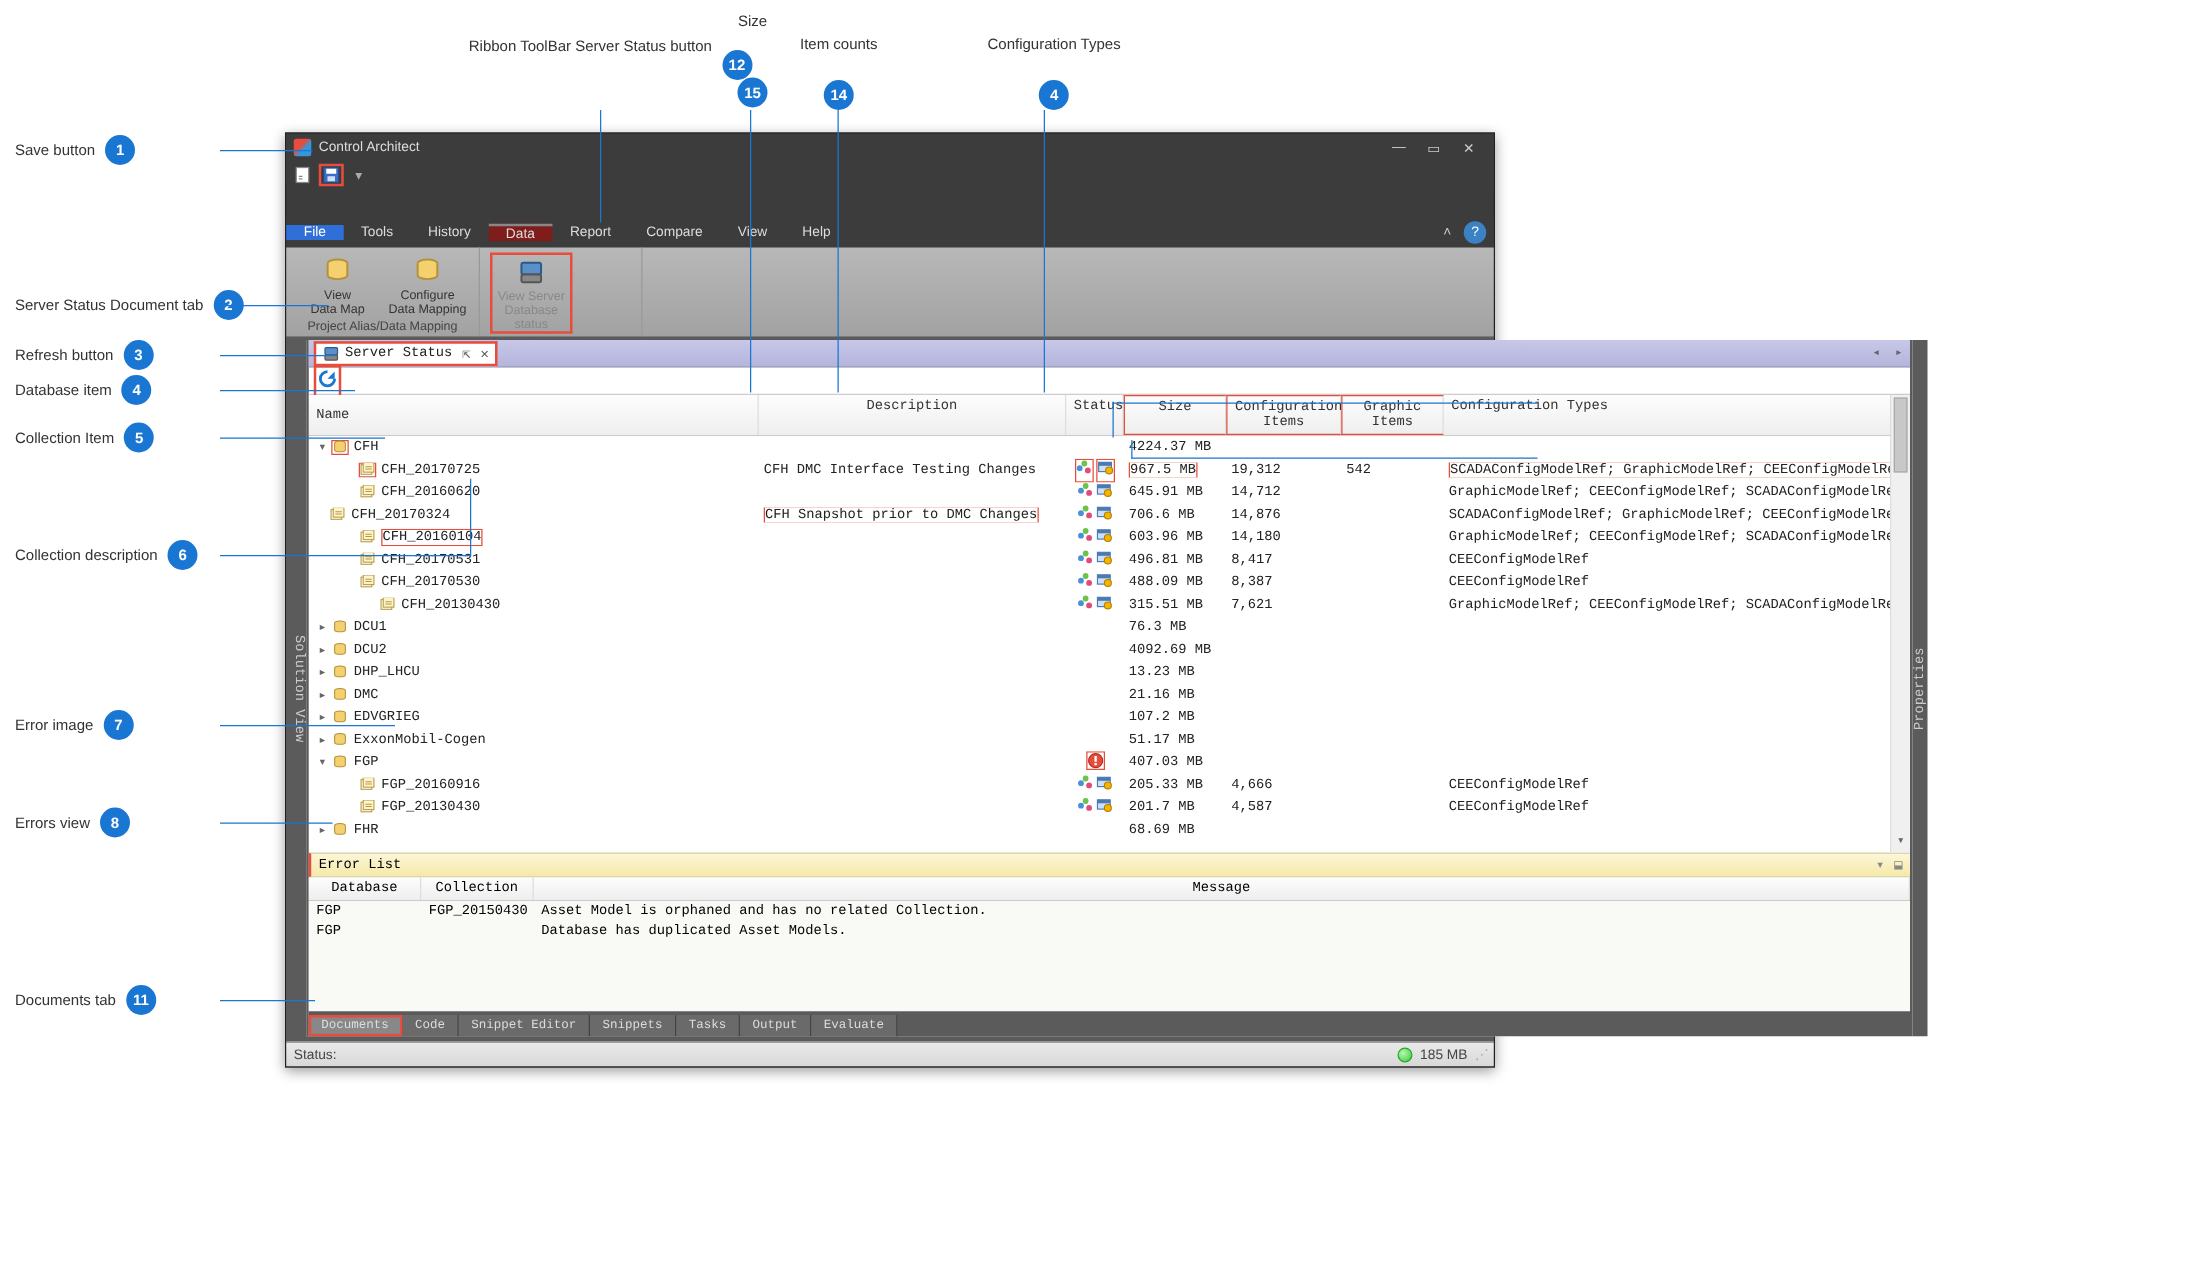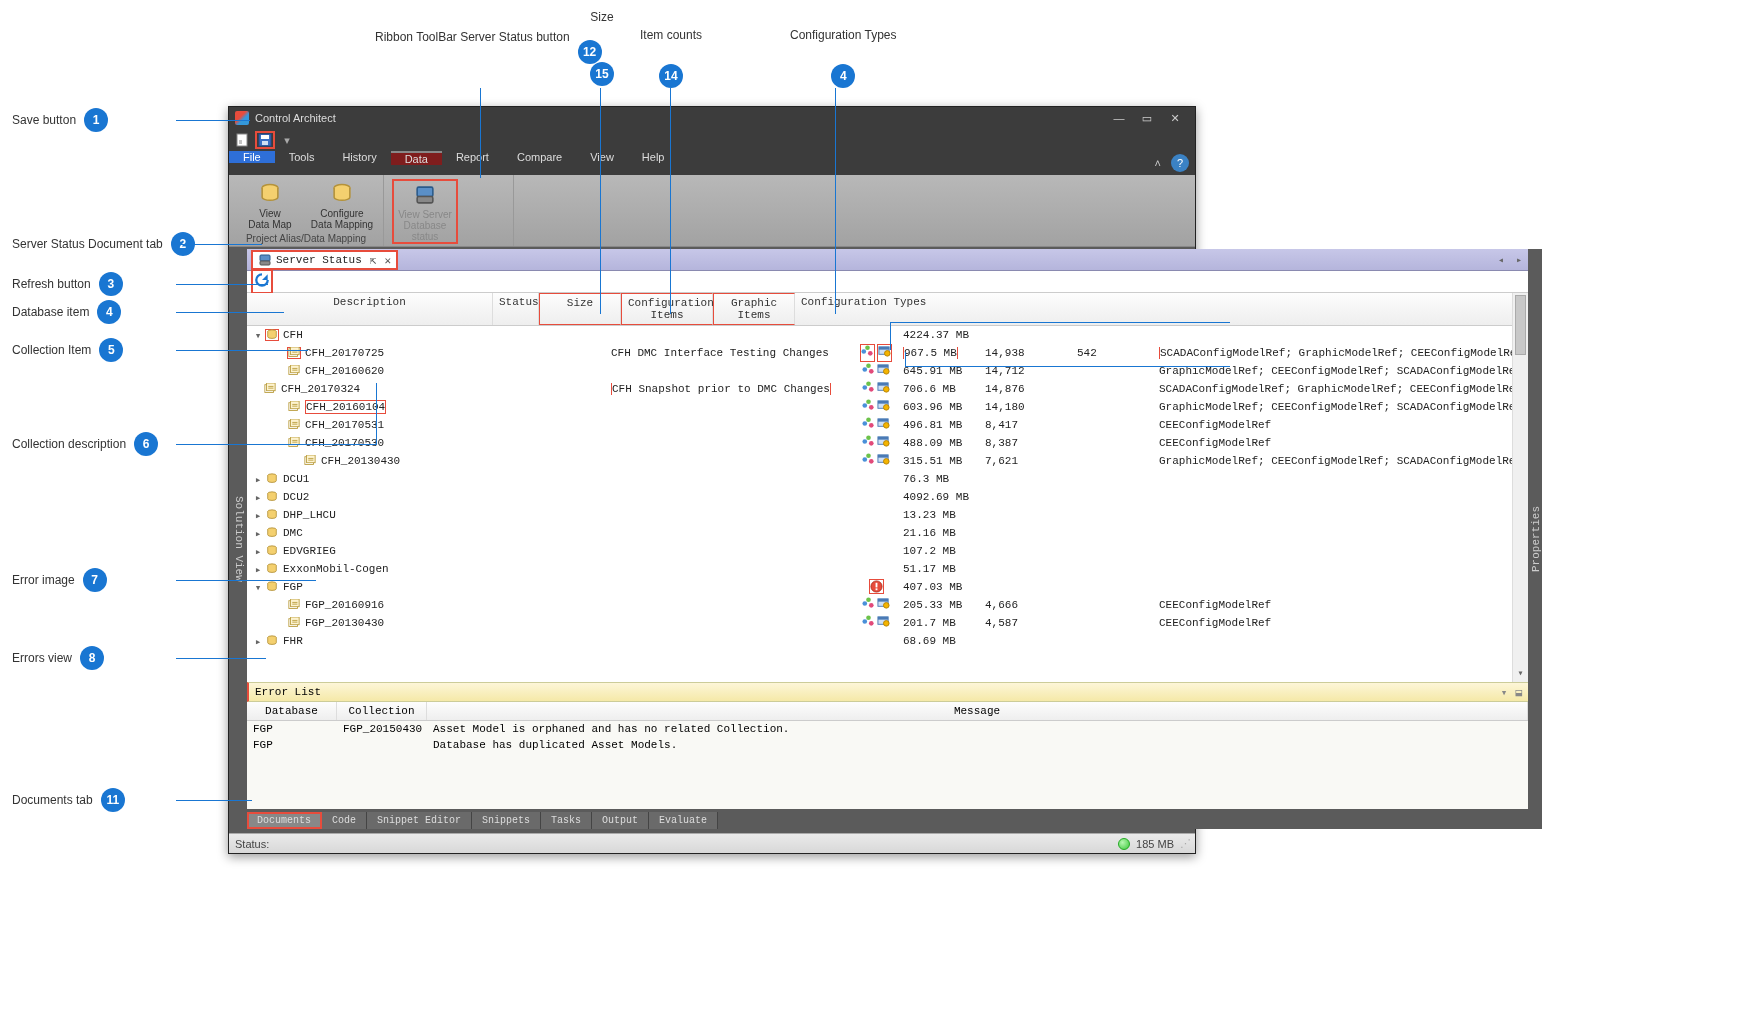--- a/index.html
+++ b/index.html
@@ -19,21 +19,21 @@
 .titlebar .spacer { flex: 1; }
 .titlebar .winbtn { width: 28px; height: 18px; display: flex; align-items: center; justify-content: center; color: #ccc; font-size: 11px; }
 
 
 .qat { height: 22px; background: #3c3c3c; display: flex; align-items: center; padding: 0 4px; gap: 2px; }
 .qat .qat-btn { width: 20px; height: 18px; display: flex; align-items: center; justify-content: center; }
 .qat .save-highlight { border: 2px solid #e74c3c; }
 .qat svg { width: 14px; height: 14px; }
 
 
-.menubar { height: 24px; background: #3c3c3c; display: flex; align-items: flex-start; }
+.menubar { height: 24px; background: #3c3c3c; display: flex; align-items: center; margin-top: 23px; }
 .menubar .menuitem { padding: 0 14px; color: #ddd; display: flex; align-items: center; font-size: 11px; }
 .menubar .menuitem.file { background: #2e6fd8; color: #fff; }
 .menubar .menuitem.active { background: #7f1d1d; border-top: 2px solid #888; }
 .menubar .spacer { flex: 1; }
 .menubar .helpbtn { width: 18px; height: 18px; border-radius: 50%; background: #3b82c4; color: #fff; display: flex; align-items: center; justify-content: center; margin: 3px 6px; font-size: 11px; }
 .menubar .chev { color:#ccc; align-self:center; margin-right:4px; }
 
 
 .ribbon { height: 72px; background: linear-gradient(#b8b8b8,#a2a2a2); border-bottom: 1px solid #888; display: flex; }
 .ribbongroup { border-right: 1px solid #999; padding: 4px 8px 2px; display: flex; flex-direction: column; }
@@ -341,20 +341,21 @@
       </div>
 
       <div class="subtoolbar">
         <span class="refresh-highlight"><svg viewBox="0 0 14 14" width="16" height="16">
               <use href="#ic-refresh"></use>
             </svg></span>
       </div>
 
       <div class="treegrid" style="position:relative;">
         <div class="tg-header">
+          <div class="col-name">Name</div>
           <div class="col-desc">Description</div>
           <div class="col-status">Status</div>
           <div class="col-size redbox">Size</div>
           <div class="col-cfg redbox">Configuration Items</div>
           <div class="col-gfx redbox">Graphic Items</div>
           <div class="col-types">Configuration Types</div>
         </div>
         <div class="tg-body" id="tg-body">
             <div class="tg-row">
               <div class="col-name" style="padding-left:6px">
@@ -386,21 +387,21 @@
               <div class="col-desc"><span class="">CFH DMC Interface Testing Changes</span></div>
               <div class="col-status"><span class="status-icons">
                   <span class="redbox"><svg viewBox="0 0 14 14">
                       <use href="#ic-cfgmodel"></use>
                     </svg></span>
                   <span class="redbox"><svg viewBox="0 0 14 14">
                       <use href="#ic-hmimodel"></use>
                     </svg></span>
                 </span></div>
               <div class="col-size"><span class="redbox">967.5 MB</span></div>
-              <div class="col-cfg">14,938</div>
+              <div class="col-cfg">19,312</div>
               <div class="col-gfx">542</div>
               <div class="col-types"><span class="redbox">SCADAConfigModelRef; GraphicModelRef; CEEConfigModelRef</span></div>
             </div>
             <div class="tg-row">
               <div class="col-name" style="padding-left:28px">
                 <span class="expander"></span>
                 <span class="collicon ">
                   <svg viewBox="0 0 14 14" width="14" height="12">
                     <use href="#ic-coll"></use>
                   </svg>

